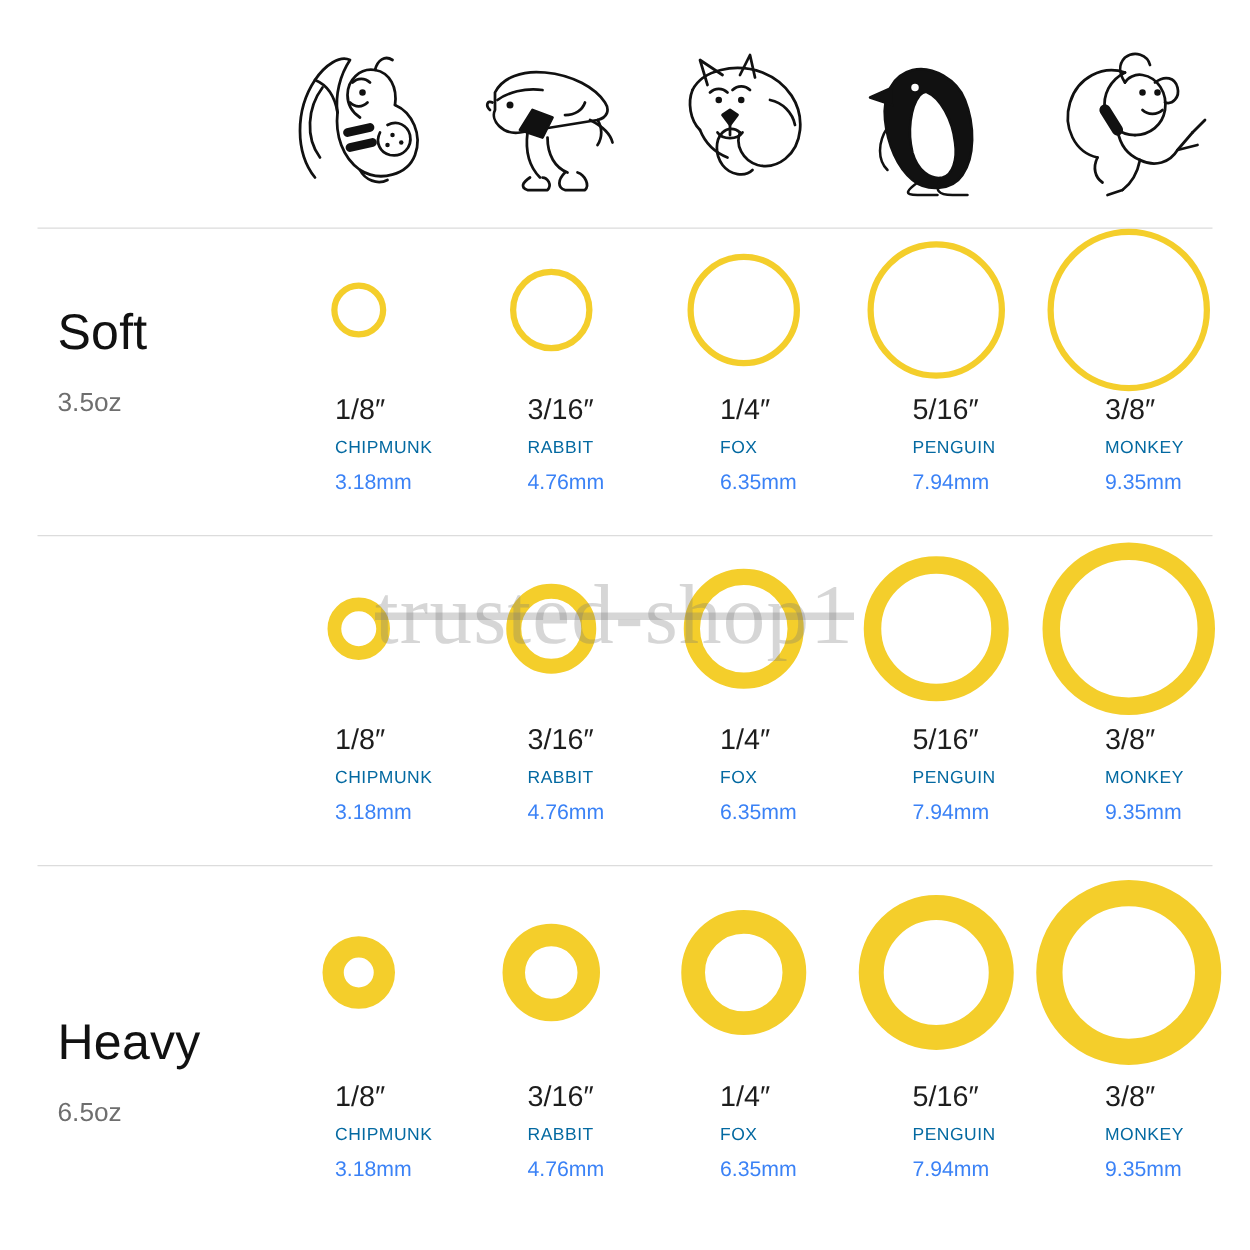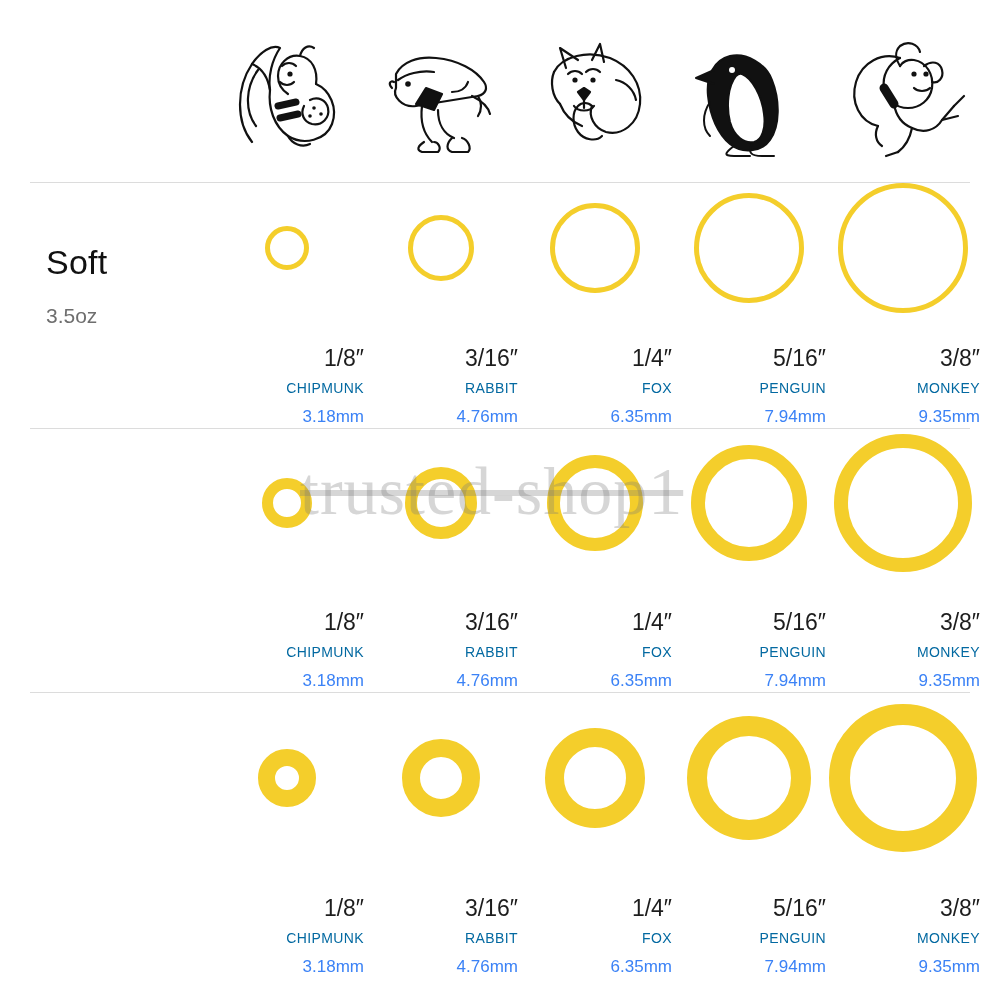--- a/index.html
+++ b/index.html
@@ -67,21 +67,21 @@
   .section-label {
     position: absolute;
     left: 46px;
     width: 180px;
   }
   .section.s1 .section-label { top: 62px; }
   .section.s2 .section-label { top: 118px; }
   .section.s3 .section-label { top: 120px; }
 
   .section-name {
-    font-size: 34px;
+    font-size: 40px;
     font-weight: 400;
     color: #111111;
     letter-spacing: 0.2px;
     line-height: 1.1;
     font-family: "Liberation Sans", sans-serif;
   }
   .section-weight {
     margin-top: 23px;
     font-size: 21px;
     color: #6e6e6e;
@@ -115,24 +115,23 @@
   .section.s2 .band-area { height: 150px; }
   .section.s3 .band-area { height: 172px; }
 
   .band {
     border-radius: 50%;
     box-sizing: border-box;
   }
 
   .labels {
     width: 154px;
-    text-align: right;
+    text-align: left;
     padding-left: 58px;
     box-sizing: border-box;
-    margin-top: 31px;
   }
   .size-frac {
     font-size: 23px;
     color: #1d1d1d;
     line-height: 1.15;
     font-family: "Liberation Sans", sans-serif;
   }
   .animal-name {
     font-size: 14px;
     letter-spacing: 0.4px;
@@ -374,20 +373,24 @@
         <div class="labels">
           <div class="size-frac">3/8″</div>
           <div class="animal-name">MONKEY</div>
           <div class="size-mm">9.35mm</div>
         </div>
       </div>
     </div>
   </div>
 
   <div class="section s3">
+    <div class="section-label">
+      <div class="section-name">Heavy</div>
+      <div class="section-weight">6.5oz</div>
+    </div>
     <div class="cols">
       <div class="col">
         <div class="band-area">
           <div class="band" style="width: 58px; height: 58px; border: 17px solid rgb(244, 206, 43); background: transparent; box-shadow: rgba(255, 255, 255, 0.6) 0px 0px 2px inset;"></div>
         </div>
         <div class="labels">
           <div class="size-frac">1/8″</div>
           <div class="animal-name">CHIPMUNK</div>
           <div class="size-mm">3.18mm</div>
         </div>

